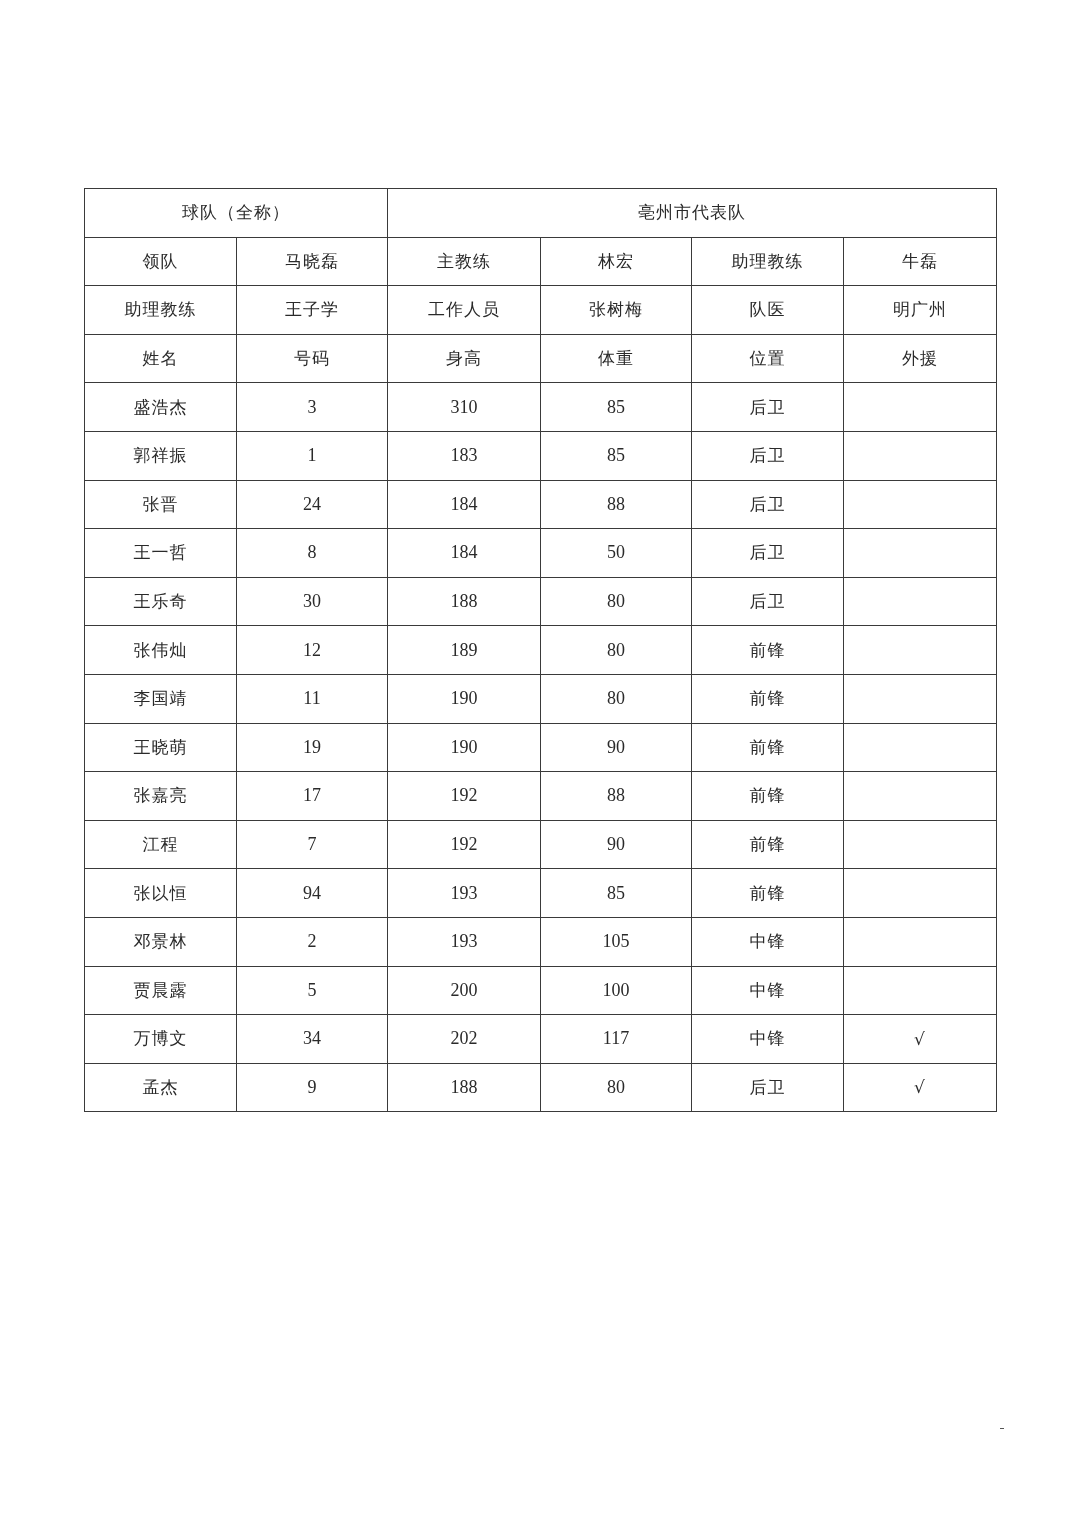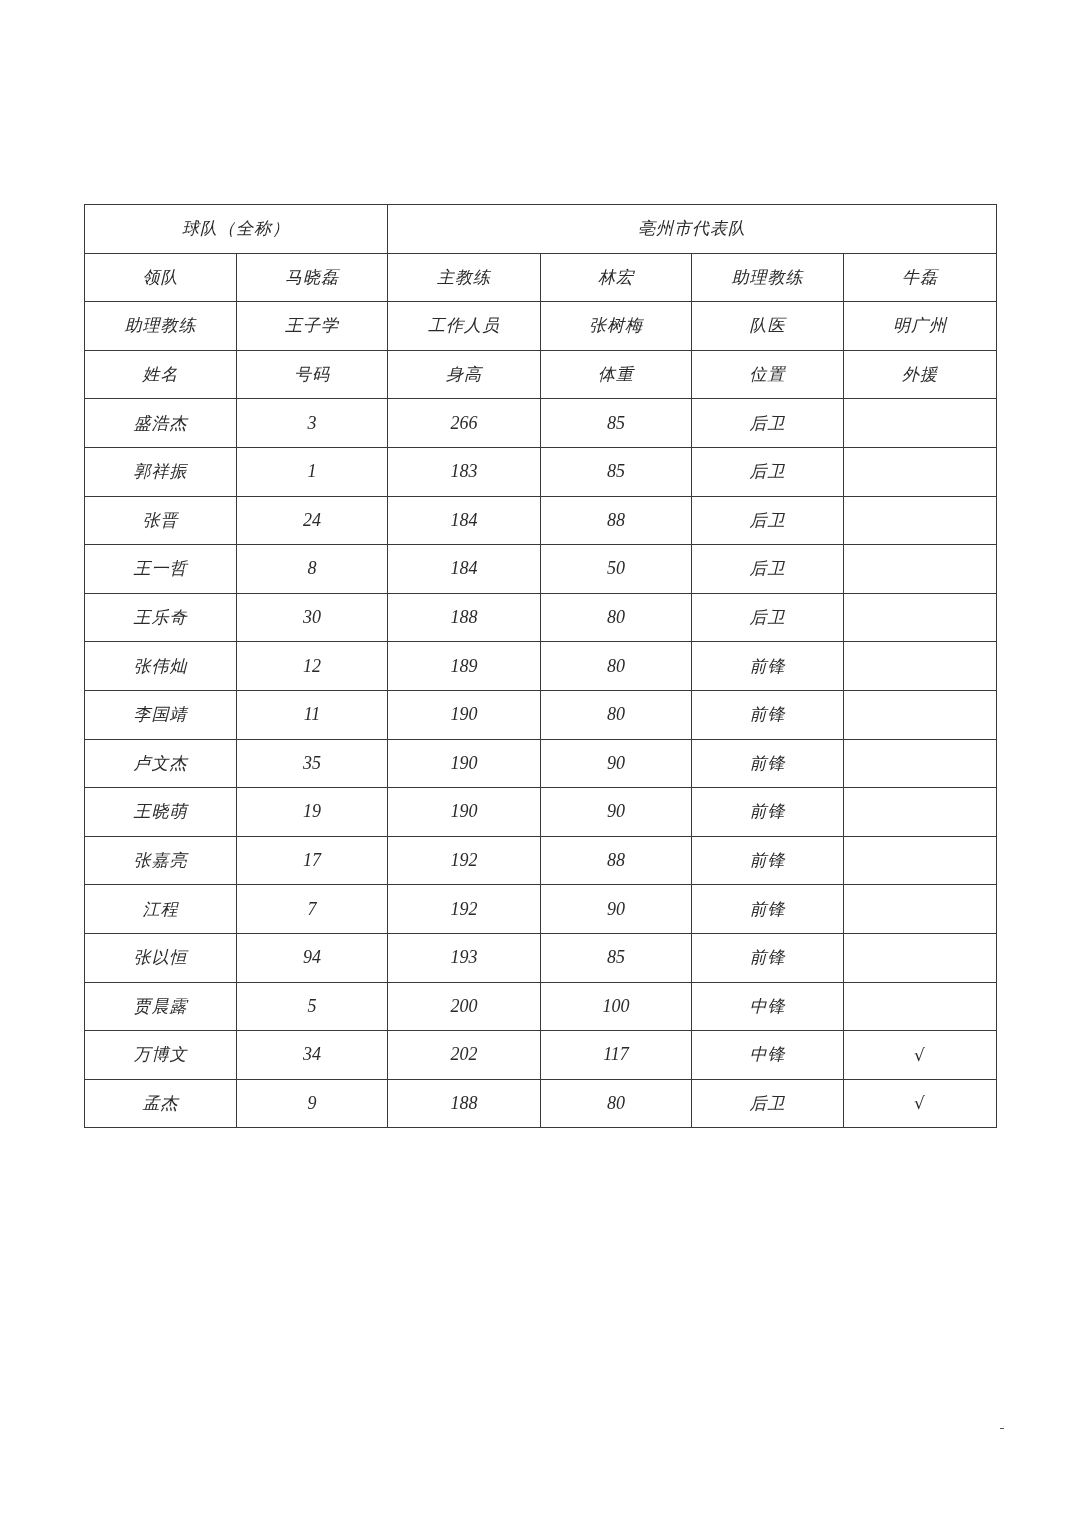--- a/index.html
+++ b/index.html
@@ -11,25 +11,24 @@
       width: 1080px;
       height: 1528px;
       position: relative;
       font-family: "DejaVu Serif", "Liberation Serif", serif;
       color: #2a2a2a;
       overflow: hidden;
     }
     .roster-table {
       position: absolute;
       left: 84px;
-      top: 204px;
+      top: 188px;
       width: 912px;
       border-collapse: collapse;
       table-layout: fixed;
-      font-style: italic;
     }
     .roster-table td {
       border: 1.3px solid #3a3a3a;
       height: 47.6px;
       padding: 0;
       text-align: center;
       vertical-align: middle;
       font-size: 17px;
       letter-spacing: 1px;
       font-weight: normal;
@@ -85,21 +84,21 @@
       <td>姓名</td>
       <td>号码</td>
       <td>身高</td>
       <td>体重</td>
       <td>位置</td>
       <td>外援</td>
     </tr>
   <tr>
         <td>盛浩杰</td>
         <td class="num">3</td>
-        <td class="num">266</td>
+        <td class="num">310</td>
         <td class="num">85</td>
         <td>后卫</td>
         <td></td>
       </tr>
       <tr>
         <td>郭祥振</td>
         <td class="num">1</td>
         <td class="num">183</td>
         <td class="num">85</td>
         <td>后卫</td>
@@ -139,28 +138,20 @@
       </tr>
       <tr>
         <td>李国靖</td>
         <td class="num">11</td>
         <td class="num">190</td>
         <td class="num">80</td>
         <td>前锋</td>
         <td></td>
       </tr>
       <tr>
-        <td>卢文杰</td>
-        <td class="num">35</td>
-        <td class="num">190</td>
-        <td class="num">90</td>
-        <td>前锋</td>
-        <td></td>
-      </tr>
-      <tr>
         <td>王晓萌</td>
         <td class="num">19</td>
         <td class="num">190</td>
         <td class="num">90</td>
         <td>前锋</td>
         <td></td>
       </tr>
       <tr>
         <td>张嘉亮</td>
         <td class="num">17</td>
@@ -176,20 +167,28 @@
         <td class="num">90</td>
         <td>前锋</td>
         <td></td>
       </tr>
       <tr>
         <td>张以恒</td>
         <td class="num">94</td>
         <td class="num">193</td>
         <td class="num">85</td>
         <td>前锋</td>
+        <td></td>
+      </tr>
+      <tr>
+        <td>邓景林</td>
+        <td class="num">2</td>
+        <td class="num">193</td>
+        <td class="num">105</td>
+        <td>中锋</td>
         <td></td>
       </tr>
       <tr>
         <td>贾晨露</td>
         <td class="num">5</td>
         <td class="num">200</td>
         <td class="num">100</td>
         <td>中锋</td>
         <td></td>
       </tr>

